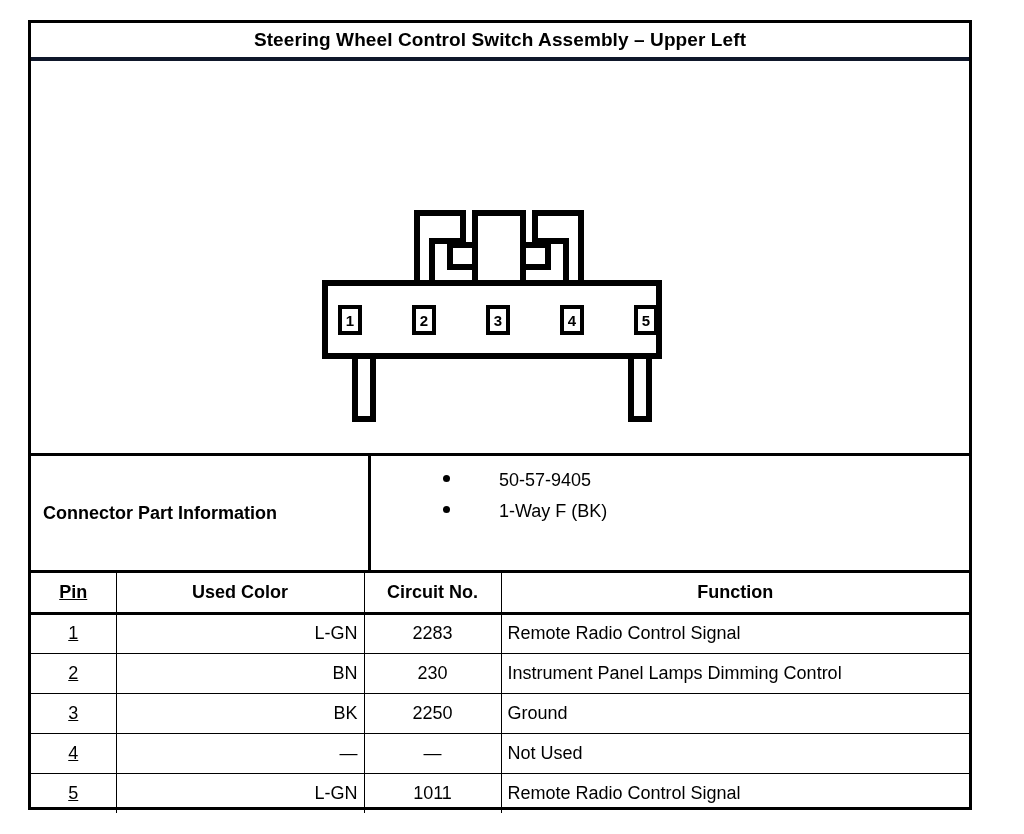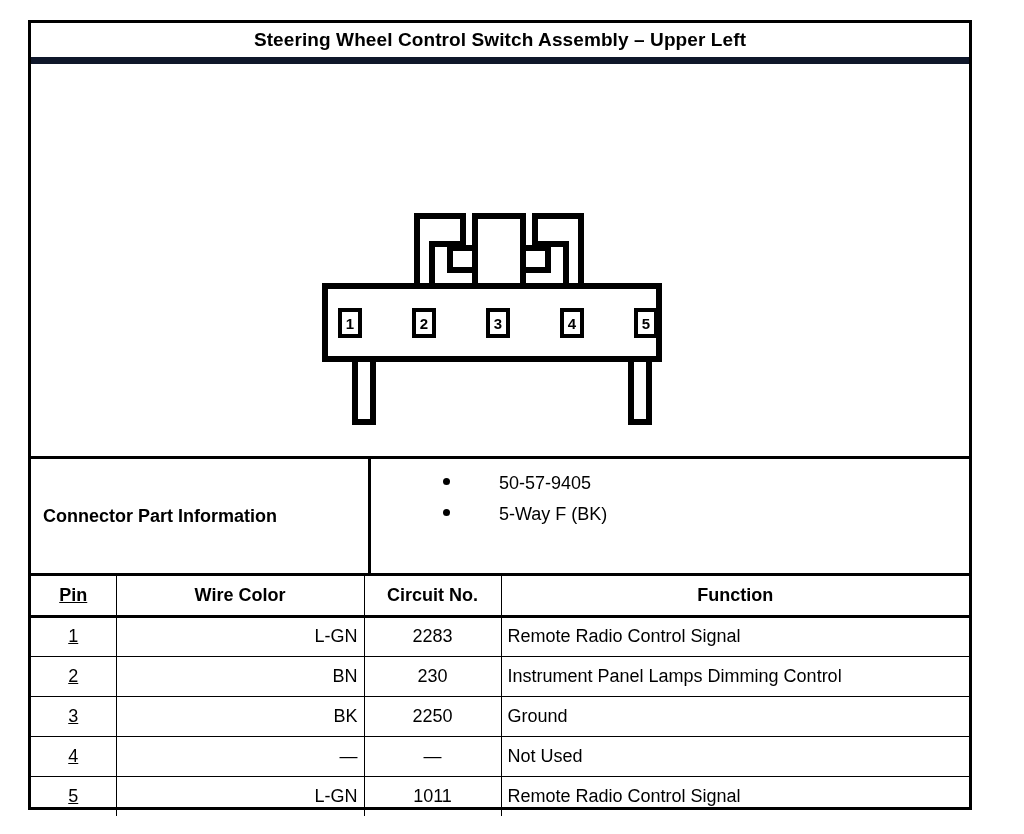--- a/index.html
+++ b/index.html
@@ -23,21 +23,21 @@
     height: 790px;
     border: 3px solid #000;
     box-sizing: border-box;
     display: flex;
     flex-direction: column;
   }
 
   
   .title-bar {
     height: 34px;
-    border-bottom: 7px solid #0f172a;
+    border-bottom: 4px solid #0f172a;
     display: flex;
     align-items: center;
     justify-content: center;
     flex: 0 0 auto;
     text-align: center;
   }
   .title-text {
     font-size: 19px;
     font-weight: bold;
     letter-spacing: 0.1px;
@@ -200,30 +200,30 @@
     <div class="cpi-label">
       <span>Connector Part Information</span>
     </div>
     <div class="cpi-values">
       <div class="cpi-item">
         <span class="cpi-bullet"></span>
         <span>50-57-9405</span>
       </div>
       <div class="cpi-item">
         <span class="cpi-bullet"></span>
-        <span>5-Way F (BK)</span>
+        <span>1-Way F (BK)</span>
       </div>
     </div>
   </div>
 
   <table class="pin-table">
     <thead>
       <tr>
         <th class="col-pin">Pin</th>
-        <th class="col-wire">Wire Color</th>
+        <th class="col-wire">Used Color</th>
         <th class="col-circuit">Circuit No.</th>
         <th class="col-function">Function</th>
       </tr>
     </thead>
     <tbody>
       <tr>
         <td class="col-pin">1</td>
         <td class="col-wire">L-GN</td>
         <td class="col-circuit">2283</td>
         <td class="col-function">Remote Radio Control Signal</td>

